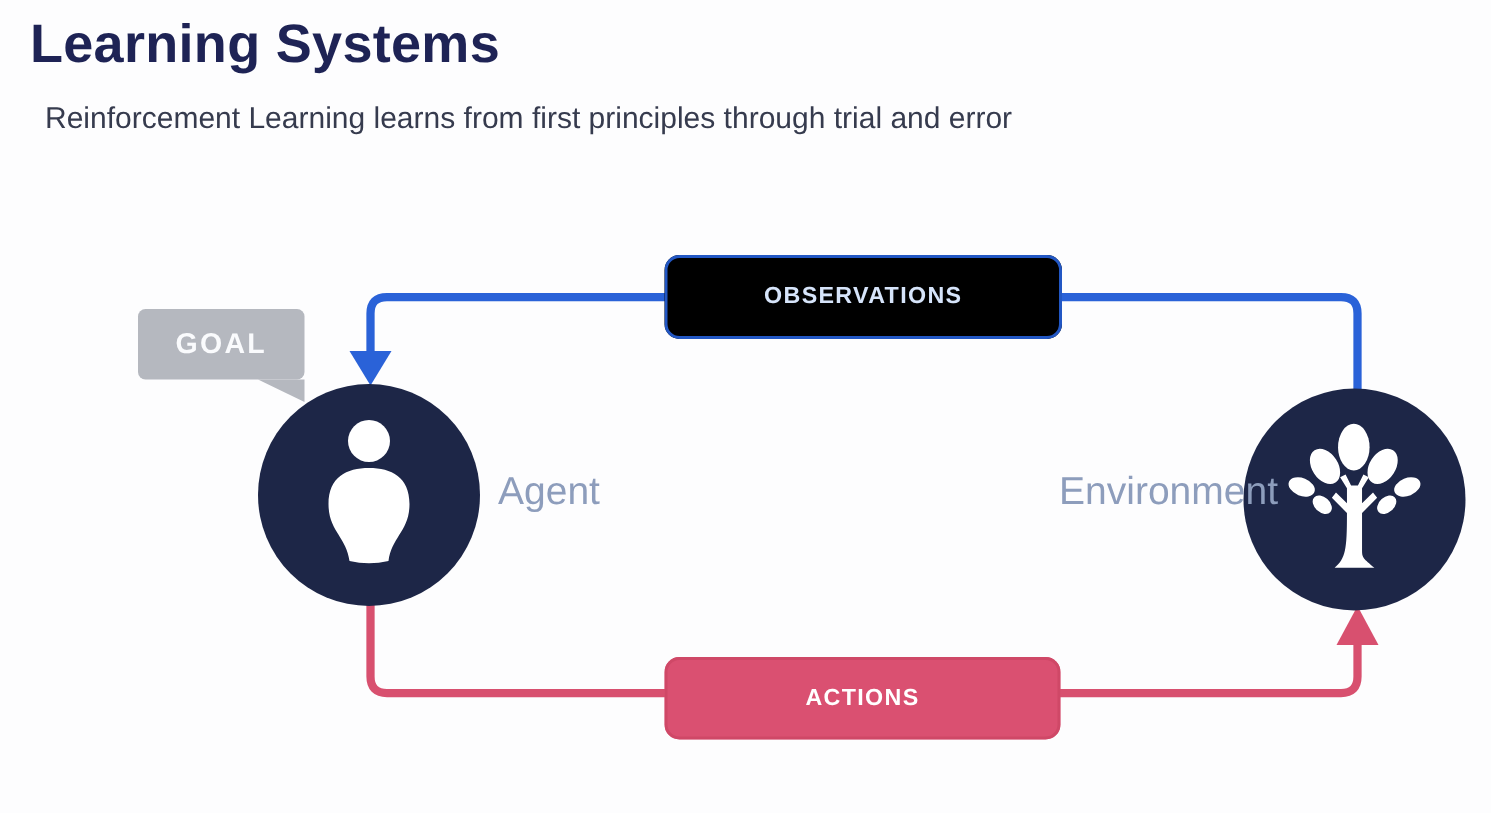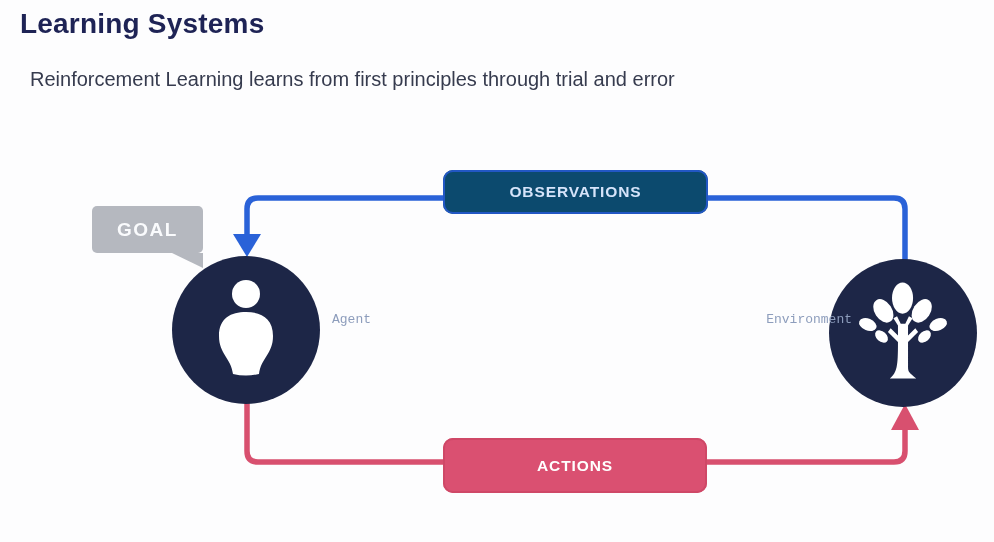--- a/index.html
+++ b/index.html
@@ -7,21 +7,21 @@
     width: 994px; height: 542px;
     background: #fdfdfe;
     font-family: "Liberation Sans", sans-serif;
     overflow: hidden;
   }
   .slide { position: relative; width: 994px; height: 542px; }
 
   
   .page-title {
     position: absolute; left: 20px; top: 8px;
-    font-size: 28px; font-weight: 700; color: #1e2355;
+    font-size: 36px; font-weight: 700; color: #1e2355;
     letter-spacing: 0.2px; margin: 0;
   }
   .page-subtitle {
     position: absolute; left: 20px; top: 58px;
     font-size: 20px; font-weight: 400; color: #363b4e; margin: 10px;
   }
 
   
   .connectors {
     position: absolute; left: 0; top: 0; width: 994px; height: 542px;
@@ -29,22 +29,22 @@
   }
 
   
   .flow-box {
     position: absolute; z-index: 2;
     display: flex; align-items: center; justify-content: center;
     border-radius: 10px;
     font-size: 15.5px; font-weight: 600; letter-spacing: 0.9px;
   }
   .flow-box.observations {
-    left: 443px; top: 170px; width: 265px; height: 44px;
-    background: #0c4a6e; color: #d6e4fa;
+    left: 443px; top: 170px; width: 265px; height: 56px;
+    background: #000000; color: #d6e4fa;
     box-shadow: inset 0 0 0 2px #2257c4;
   }
   .flow-box.actions {
     left: 443px; top: 438px; width: 264px; height: 55px;
     background: #da5071; color: #ffffff;
     box-shadow: inset 0 0 0 2px #cf4867;
   }
 
   
   .goal-bubble {
@@ -65,22 +65,22 @@
     position: absolute; width: 148px; height: 148px; border-radius: 50%;
     background: #1d2647; z-index: 2;
     display: flex; align-items: center; justify-content: center;
   }
   .node.agent { left: 172px; top: 256px; }
   .node.environment { left: 829px; top: 259px; }
 
   
   .node-label {
     position: absolute; z-index: 2;
-    font-family: Liberation Mono, monospace;
-    font-size: 13px; color: #8d9dbc; white-space: nowrap;
+    font-family: Liberation Sans, sans-serif;
+    font-size: 26px; color: #8d9dbc; white-space: nowrap;
   }
   .node-label.agent-label { left: 332px; top: 312px; }
   .node-label.environment-label { left: 696px; top: 312px; width: 156px; text-align: right; }
 </style>
 </head>
 <body>
 
 <div class="slide">
 
   <h1 class="page-title">Learning Systems</h1>

